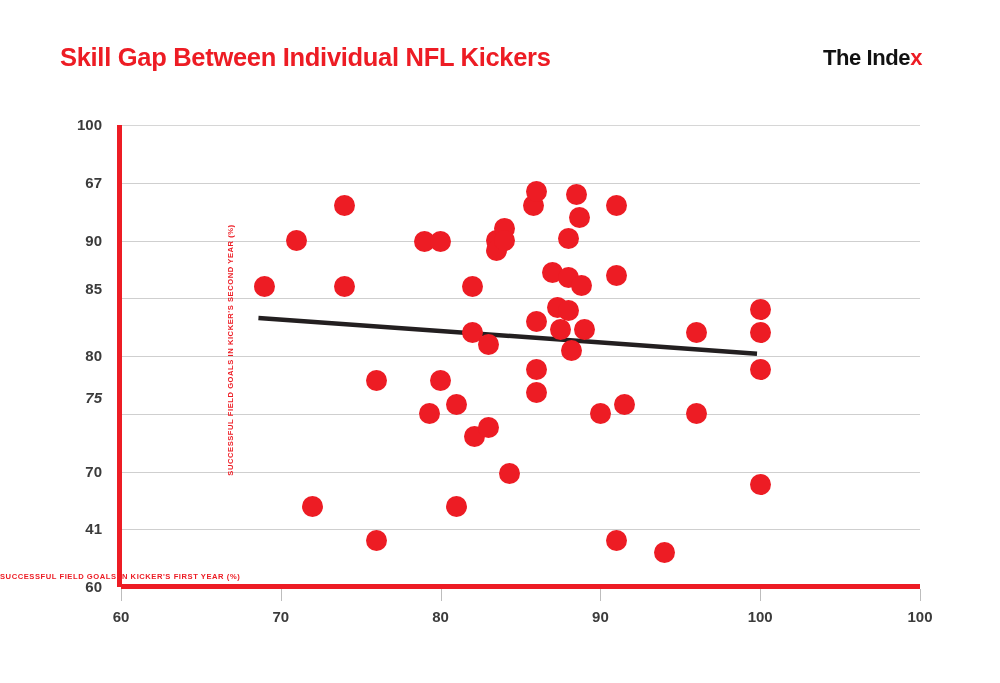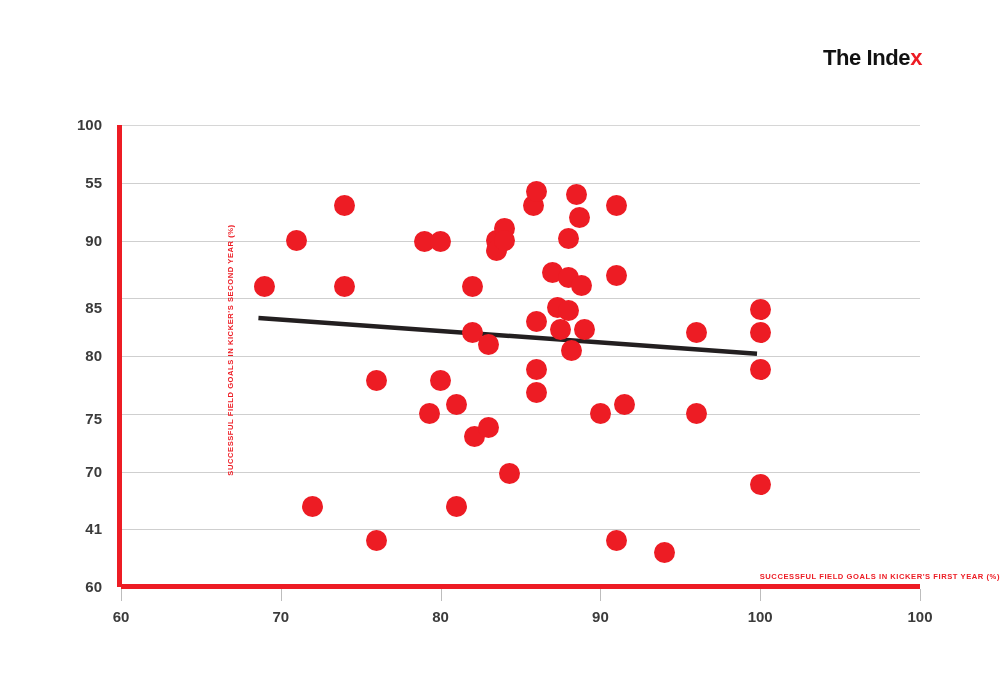--- a/index.html
+++ b/index.html
@@ -59,38 +59,39 @@
     position:absolute;left:-8px;top:50%;
     transform:translateY(-50%) rotate(-90deg);
     transform-origin:center center;
     font-size:7.6px;font-weight:700;letter-spacing:0.55px;
     color:#ED1C24;white-space:nowrap;
   }
   .ytitle-host{
     position:absolute;left:113px;top:185px;width:14px;height:330px;
   }
   .xtitle{
-    position:absolute;left:0;right:0;top:572px;text-align:right;
+    position:absolute;left:0;right:0;top:572px;text-align:left;
     font-size:7.6px;font-weight:700;letter-spacing:0.55px;
     color:#ED1C24;white-space:nowrap;
   }
 
   
   .dot{
     position:absolute;width:21px;height:21px;border-radius:50%;
     background:#ED1C24;margin-left:-10.5px;margin-top:-10.5px;
   }
   svg.trend{position:absolute;left:0;top:0;overflow:visible;}
 </style>
 </head>
 <body>
 
 <div id="chart-root">
 
   <div class="header">
+    <div class="title">Skill Gap Between Individual NFL Kickers</div>
     <div class="brand"><span>The Inde</span><span class="accent">x</span></div>
   </div>
 
   <div class="plot" id="plot">
       <div class="gridline" style="top: 462px;"></div>
       <div class="gridline" style="top: 404.25px;"></div>
       <div class="gridline" style="top: 346.5px;"></div>
       <div class="gridline" style="top: 288.75px;"></div>
       <div class="gridline" style="top: 231px;"></div>
       <div class="gridline" style="top: 173.25px;"></div>
@@ -158,25 +159,25 @@
 
   <div class="ytitle-host">
     <div class="ytitle">SUCCESSFUL FIELD GOALS IN KICKER'S SECOND YEAR (%)</div>
   </div>
   <div class="xtitle">SUCCESSFUL FIELD GOALS IN KICKER'S FIRST YEAR (%)</div>
 
   <div class="ytick-wrap" id="yticks">
       <div class="ylab" style="top: 462px;">60</div>
       <div class="ylab" style="top: 404.25px;">41</div>
       <div class="ylab" style="top: 346.5px;">70</div>
-      <div class="ylab" style="top: 294px;">75</div>
+      <div class="ylab" style="top: 273px; font-style: italic;">75</div>
       <div class="ylab" style="top: 231px;">80</div>
-      <div class="ylab" style="top: 183px;">85</div>
+      <div class="ylab" style="top: 164px;">85</div>
       <div class="ylab" style="top: 115.5px;">90</div>
-      <div class="ylab" style="top: 57.75px;">55</div>
+      <div class="ylab" style="top: 57.75px;">67</div>
       <div class="ylab" style="top: 0px;">100</div>
     </div>
   <div id="xticks">
       <div class="xlab" style="left: 121px;">60</div>
       <div class="tickstub" style="left: 121px; top: 589px;"></div>
       <div class="xlab" style="left: 280.8px;">70</div>
       <div class="tickstub" style="left: 280.8px; top: 589px;"></div>
       <div class="xlab" style="left: 440.6px;">80</div>
       <div class="tickstub" style="left: 440.6px; top: 589px;"></div>
       <div class="xlab" style="left: 600.4px;">90</div>

